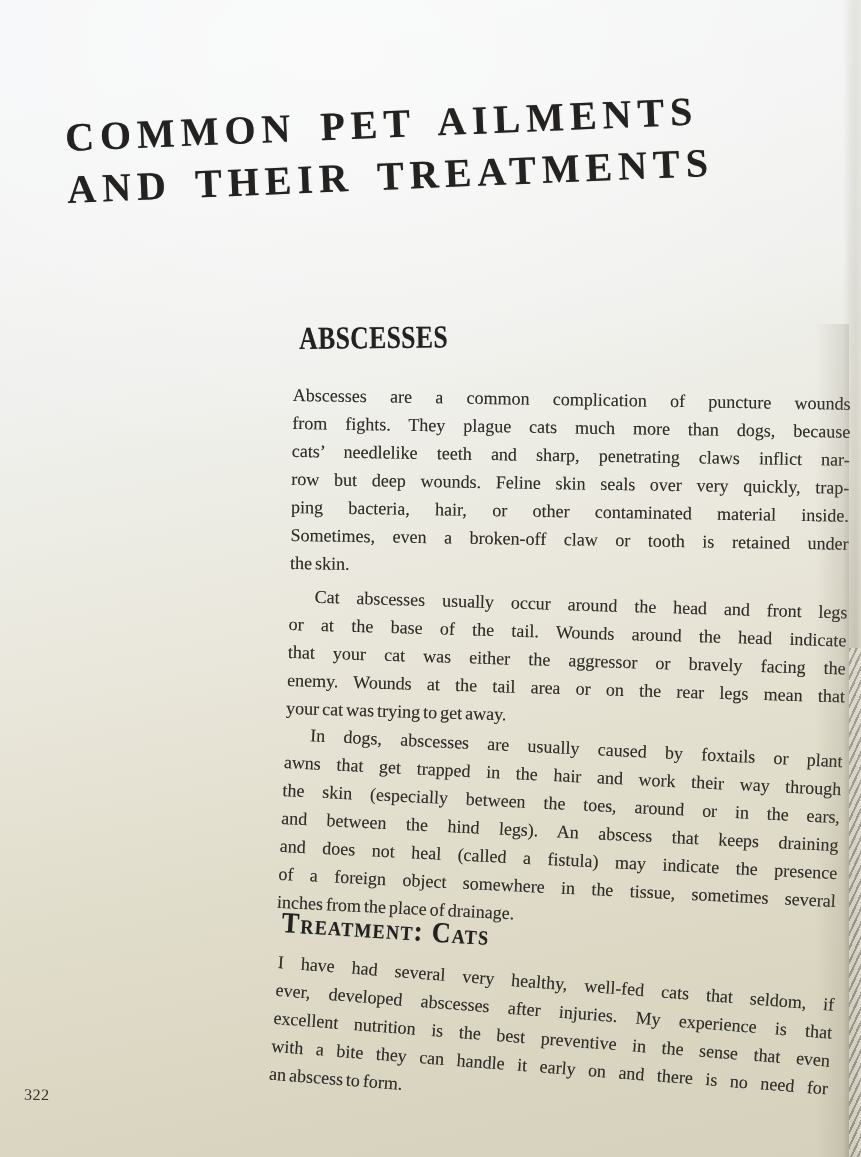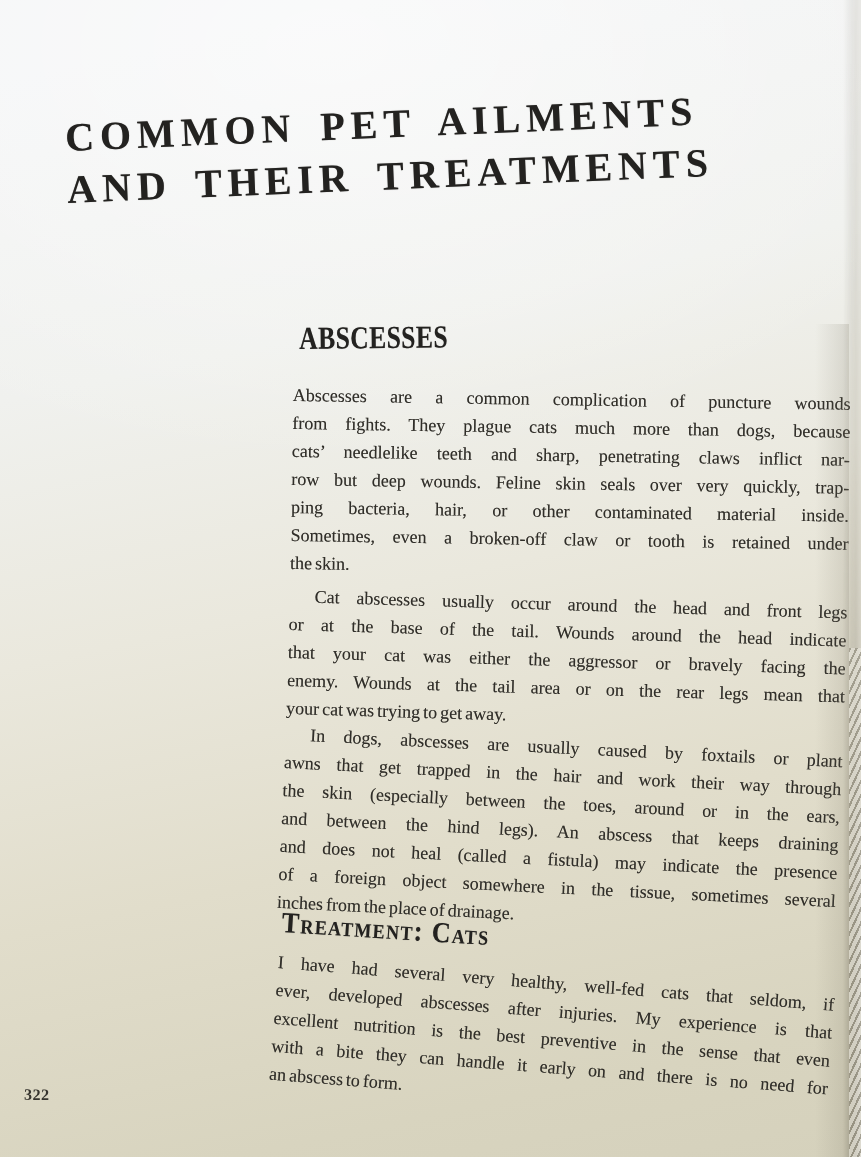--- a/index.html
+++ b/index.html
@@ -35,21 +35,21 @@
   .para{position:absolute;width:558px;font-size:18px;line-height:28px;
     color:var(--ink,#302e29);word-spacing:-1.5px;transform-origin:left top;
     text-shadow:0 0 .6px rgba(47,45,40,.45);}
   .line{text-align:justify;text-align-last:justify;}
   .line.last{text-align-last:auto;}
   .indent .line:first-child{padding-left:25px;}
   .p1{left:293px;top:381px;transform:rotate(.9deg);}
   .p2{left:290px;top:582px;transform:rotate(1.7deg);}
   .p3{left:286px;top:720px;transform:rotate(2.8deg);}
   .p4{left:279px;top:948px;transform:rotate(4.4deg);}
-  .page-number{position:absolute;left:24px;top:1086px;font-size:16px;font-weight:700;
+  .page-number{position:absolute;left:24px;top:1086px;font-size:16px;font-weight:400;
     letter-spacing:.5px;color:#36342e;transform:rotate(.8deg);}
 </style>
 </head>
 <body>
 
 <div class="stage">
   <div class="page">
 
     <div class="chapter-title">
       <div>COMMON PET AILMENTS</div>

